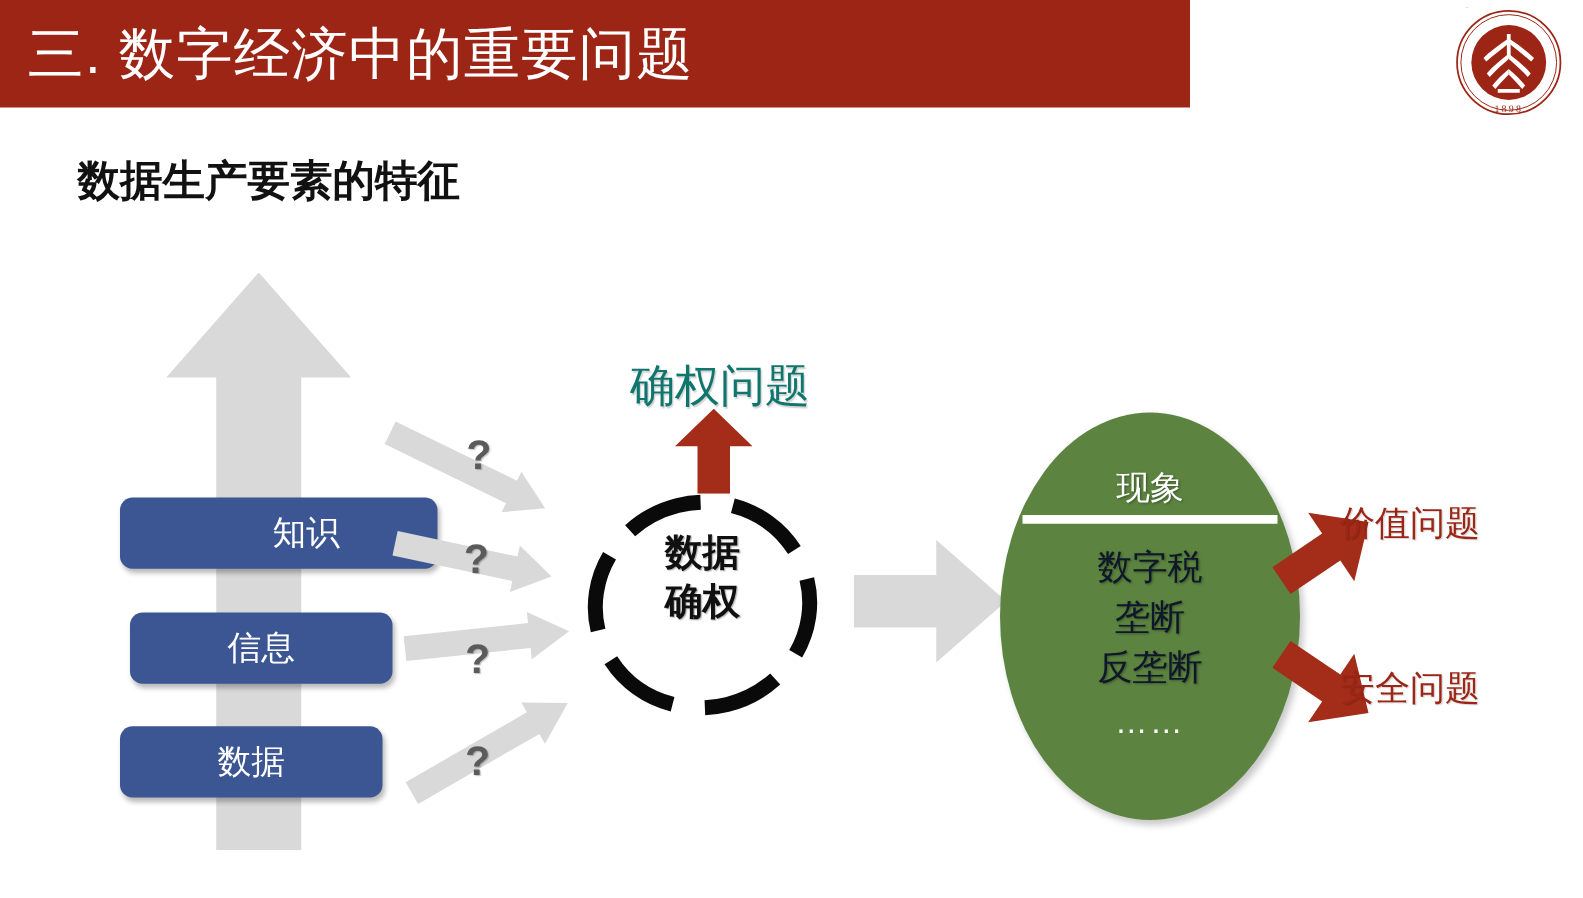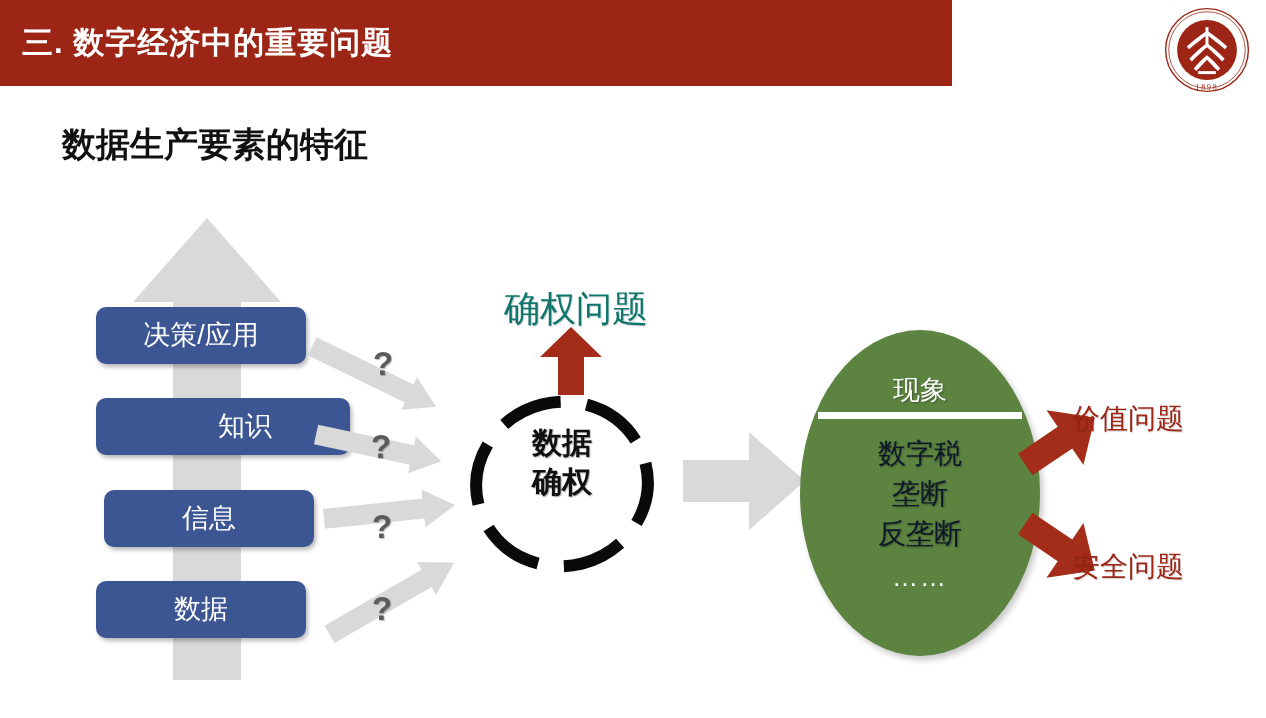--- a/index.html
+++ b/index.html
@@ -28,22 +28,22 @@
     background: #9c2515;
   }
   #header-title {
     position: absolute;
     left: 22px;
     top: 12px;
     width: 900px;
     height: 62px;
     line-height: 62px;
     color: #ffffff;
-    font-size: 31px;
-    font-weight: bold;
+    font-size: 45px;
+    font-weight: normal;
     letter-spacing: 1px;
     white-space: nowrap;
   }
 
   
   #pku-logo {
     position: absolute;
     left: 1163px;
     top: 6px;
     width: 88px;
@@ -228,21 +228,21 @@
   }
   .red-label {
     position: absolute;
     color: #9c2515;
     font-size: 28px;
     font-weight: normal;
     white-space: nowrap;
     text-shadow: 1px 1px 1px rgba(0,0,0,0.18);
   }
   #value-label  { left: 1072px; top: 400px; }
-  #safety-label { left: 1072px; top: 548px; }
+  #safety-label { left: 1072px; top: 532px; }
 </style>
 </head>
 <body>
 
 <div id="slide">
 
   <div id="header-bar"></div>
   <div id="header-title">三. 数字经济中的重要问题</div>
 
   <div id="pku-logo">
@@ -269,21 +269,20 @@
   </div>
 
   <div id="subtitle">数据生产要素的特征</div>
 
   <div id="big-up-arrow">
     <svg viewBox="0 0 148 462" width="148" height="462" preserveAspectRatio="none" aria-hidden="true">
       <polygon points="74,0 148,84 108,84 108,462 40,462 40,84 0,84" fill="#d9d9d9"></polygon>
     </svg>
   </div>
 
-  <div class="blue-box" id="blue-box-0">决策/应用</div>
   <div class="blue-box" id="blue-box-1">知识</div>
   <div class="blue-box" id="blue-box-2">信息</div>
   <div class="blue-box" id="blue-box-3">数据</div>
 
   <div id="grey-arrows">
     <svg viewBox="0 0 200 330" width="200" height="330" aria-hidden="true">
       <g fill="#d9d9d9">
 
         <g transform="translate(20,12) rotate(26)">
           <polygon points="0,8 108,8 108,0 138,18 108,36 108,28 0,28"></polygon>

